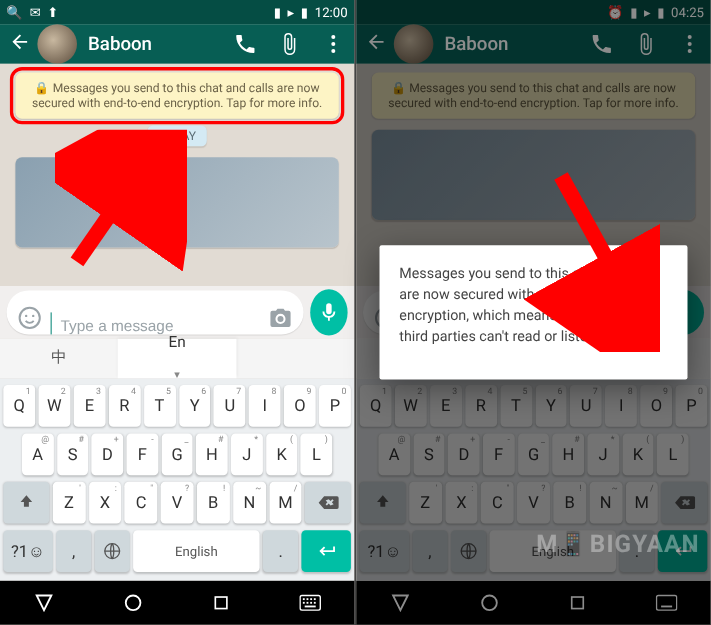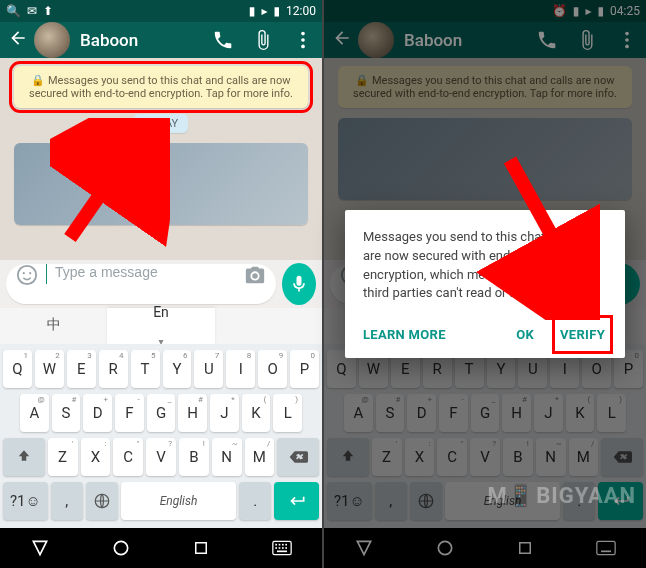--- a/index.html
+++ b/index.html
@@ -18,36 +18,36 @@
   .app-actions .ab-icon { width: 22px; height: 22px; fill: #fff; display: flex; align-items: center; justify-content: center; }
 
   .chat-body { flex: 1; background: #e1dbd3; padding: 8px; display: flex; flex-direction: column; align-items: center; gap: 6px; position: relative; }
   .date-pill { background: #d4eaf4; color: #5a6b73; font-size: 11px; padding: 3px 10px; border-radius: 5px; box-shadow: 0 1px 1px rgba(0,0,0,0.1); text-align: center; }
   .encryption-banner { background: #fdf4c5; border-radius: 6px; padding: 8px 12px; font-size: 11px; color: #6b6248; text-align: center; box-shadow: 0 1px 1px rgba(0,0,0,0.1); width: 96%; }
   .img-bubble { width: 96%; height: 82px; background: linear-gradient(135deg, #8aa0b0, #b8c4cc); border-radius: 6px; box-shadow: 0 1px 1px rgba(0,0,0,0.15); margin-top: 4px; }
 
   .phone.left .encryption-banner { outline: 3px solid #ff0000; outline-offset: 2px; }
 
   .input-bar { height: 48px; background: #f1efee; display: flex; align-items: center; padding: 5px 6px; gap: 6px; }
-  .input-box { flex: 1; background: #fff; border-radius: 22px; height: 40px; display: flex; align-items: flex-start; padding: 0 10px; gap: 8px; box-shadow: 0 1px 1px rgba(0,0,0,0.1); }
+  .input-box { flex: 1; background: #fff; border-radius: 22px; height: 40px; display: flex; align-items: flex-end; padding: 0 10px; gap: 8px; box-shadow: 0 1px 1px rgba(0,0,0,0.1); }
   .msg-input { flex: 1; border: none; outline: none; font-size: 14px; color: #555; background: transparent; }
   .msg-input::placeholder { color: #9aa3a8; }
   .cursor-bar { width: 1px; height: 20px; background: #128c7e; }
   .mic-btn { width: 42px; height: 42px; border-radius: 50%; background: #00bfa5; display: flex; align-items: center; justify-content: center; }
 
   .kbd-tabs { height: 36px; background: #f5f5f5; display: flex; align-items: stretch; }
   .kbd-tab { flex: 1; display: flex; align-items: center; justify-content: center; font-size: 14px; color: #555; border-bottom: 2px solid transparent; }
   .kbd-tab.active { background: #fff; color: #333; box-shadow: 0 -1px 3px rgba(0,0,0,0.08); flex-direction: column; }
 
   .keyboard { background: #eceff1; padding: 6px 3px 2px 3px; }
   .kb-row { display: flex; justify-content: center; gap: 3px; margin-bottom: 6px; }
   .key { background: #fff; border-radius: 4px; height: 38px; flex: 1; display: flex; flex-direction: column; align-items: center; justify-content: center; box-shadow: 0 1px 2px rgba(0,0,0,0.2); font-size: 15px; color: #333; position: relative; }
   .key .sub { position: absolute; top: 1px; right: 4px; font-size: 8px; color: #888; }
   .key.fn { background: #cfd8dc; flex: 1.4; }
-  .key.space { flex: 3.6; background: #fff; font-size: 12px; color: #555; font-style: italic; }
+  .key.space { flex: 3.6; background: #fff; font-size: 12px; color: #555; }
   .key.enter { background: #00bfa5; flex: 1.4; }
   .key.glob { flex: 1; background: #cfd8dc; }
   .row2-pad { width: 14px; }
 
   .nav-bar { height: 40px; background: #000; display: flex; align-items: center; justify-content: space-around; }
   .nav-btn { width: 22px; height: 22px; display: flex; align-items: center; justify-content: center; }
 
   
   .dim { position: absolute; inset: 0; background: rgba(0,0,0,0.45); display: flex; align-items: center; justify-content: center; }
   .dialog { width: 280px; background: #fff; border-radius: 2px; padding: 18px 18px 10px 18px; box-shadow: 0 8px 30px rgba(0,0,0,0.4); }
@@ -391,25 +391,20 @@
           <svg width="20" height="16" viewBox="0 0 24 18" fill="#fff">
             <rect x="1" y="1" width="22" height="16" rx="2" fill="none" stroke="#fff" stroke-width="1.5"></rect>
             <rect x="6" y="12" width="12" height="2"></rect>
           </svg>
         </div>
     </div>
 
     <div class="dim">
       <div class="dialog">
         <div class="dialog-text">Messages you send to this chat and calls are now secured with end-to-end encryption, which means WhatsApp and third parties can't read or listen to them.</div>
-        <div class="dialog-actions">
-          <span class="dialog-btn learn">LEARN MORE</span>
-          <span class="dialog-btn">OK</span>
-          <span class="dialog-btn verify-highlight">VERIFY</span>
-        </div>
       </div>
     </div>
   </div>
 </div>
 
 <svg class="arrow a1" viewBox="0 0 120 130">
   <defs>
       <marker id="ah1" markerWidth="12" markerHeight="12" refX="6" refY="6" orient="auto">
         <path d="M0 0L12 6L0 12z" fill="#ff0000"></path>
       </marker>

